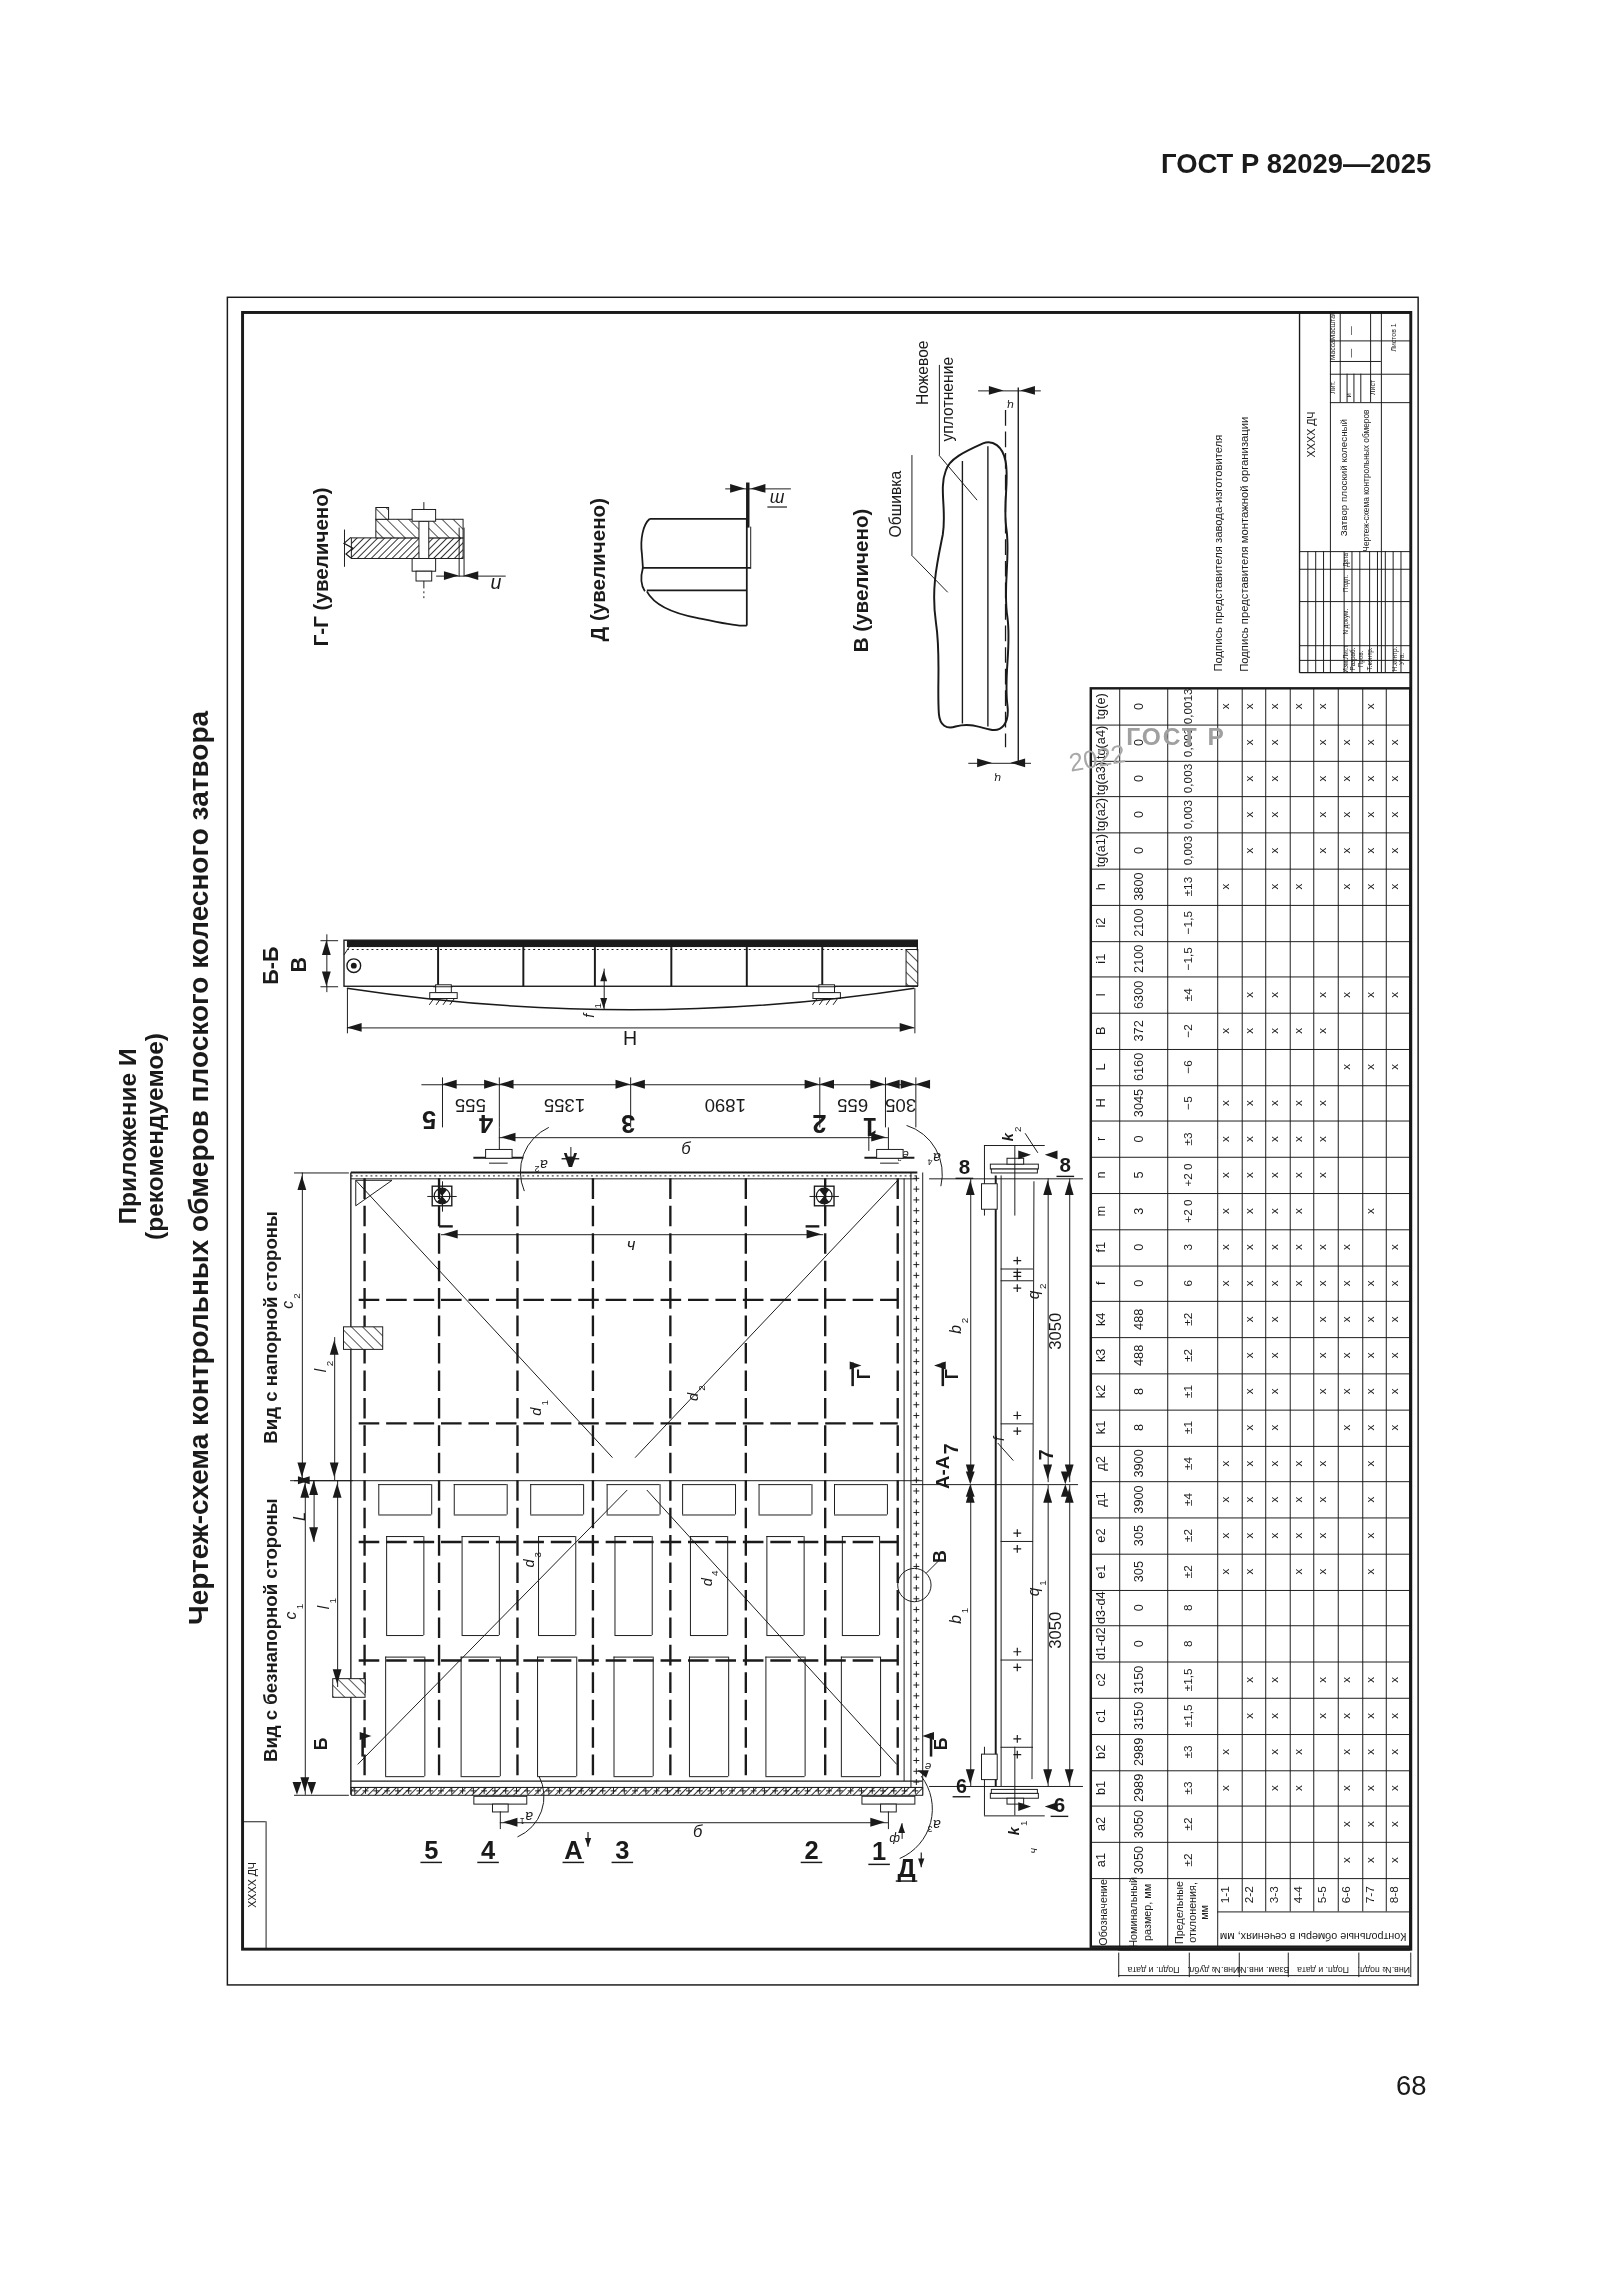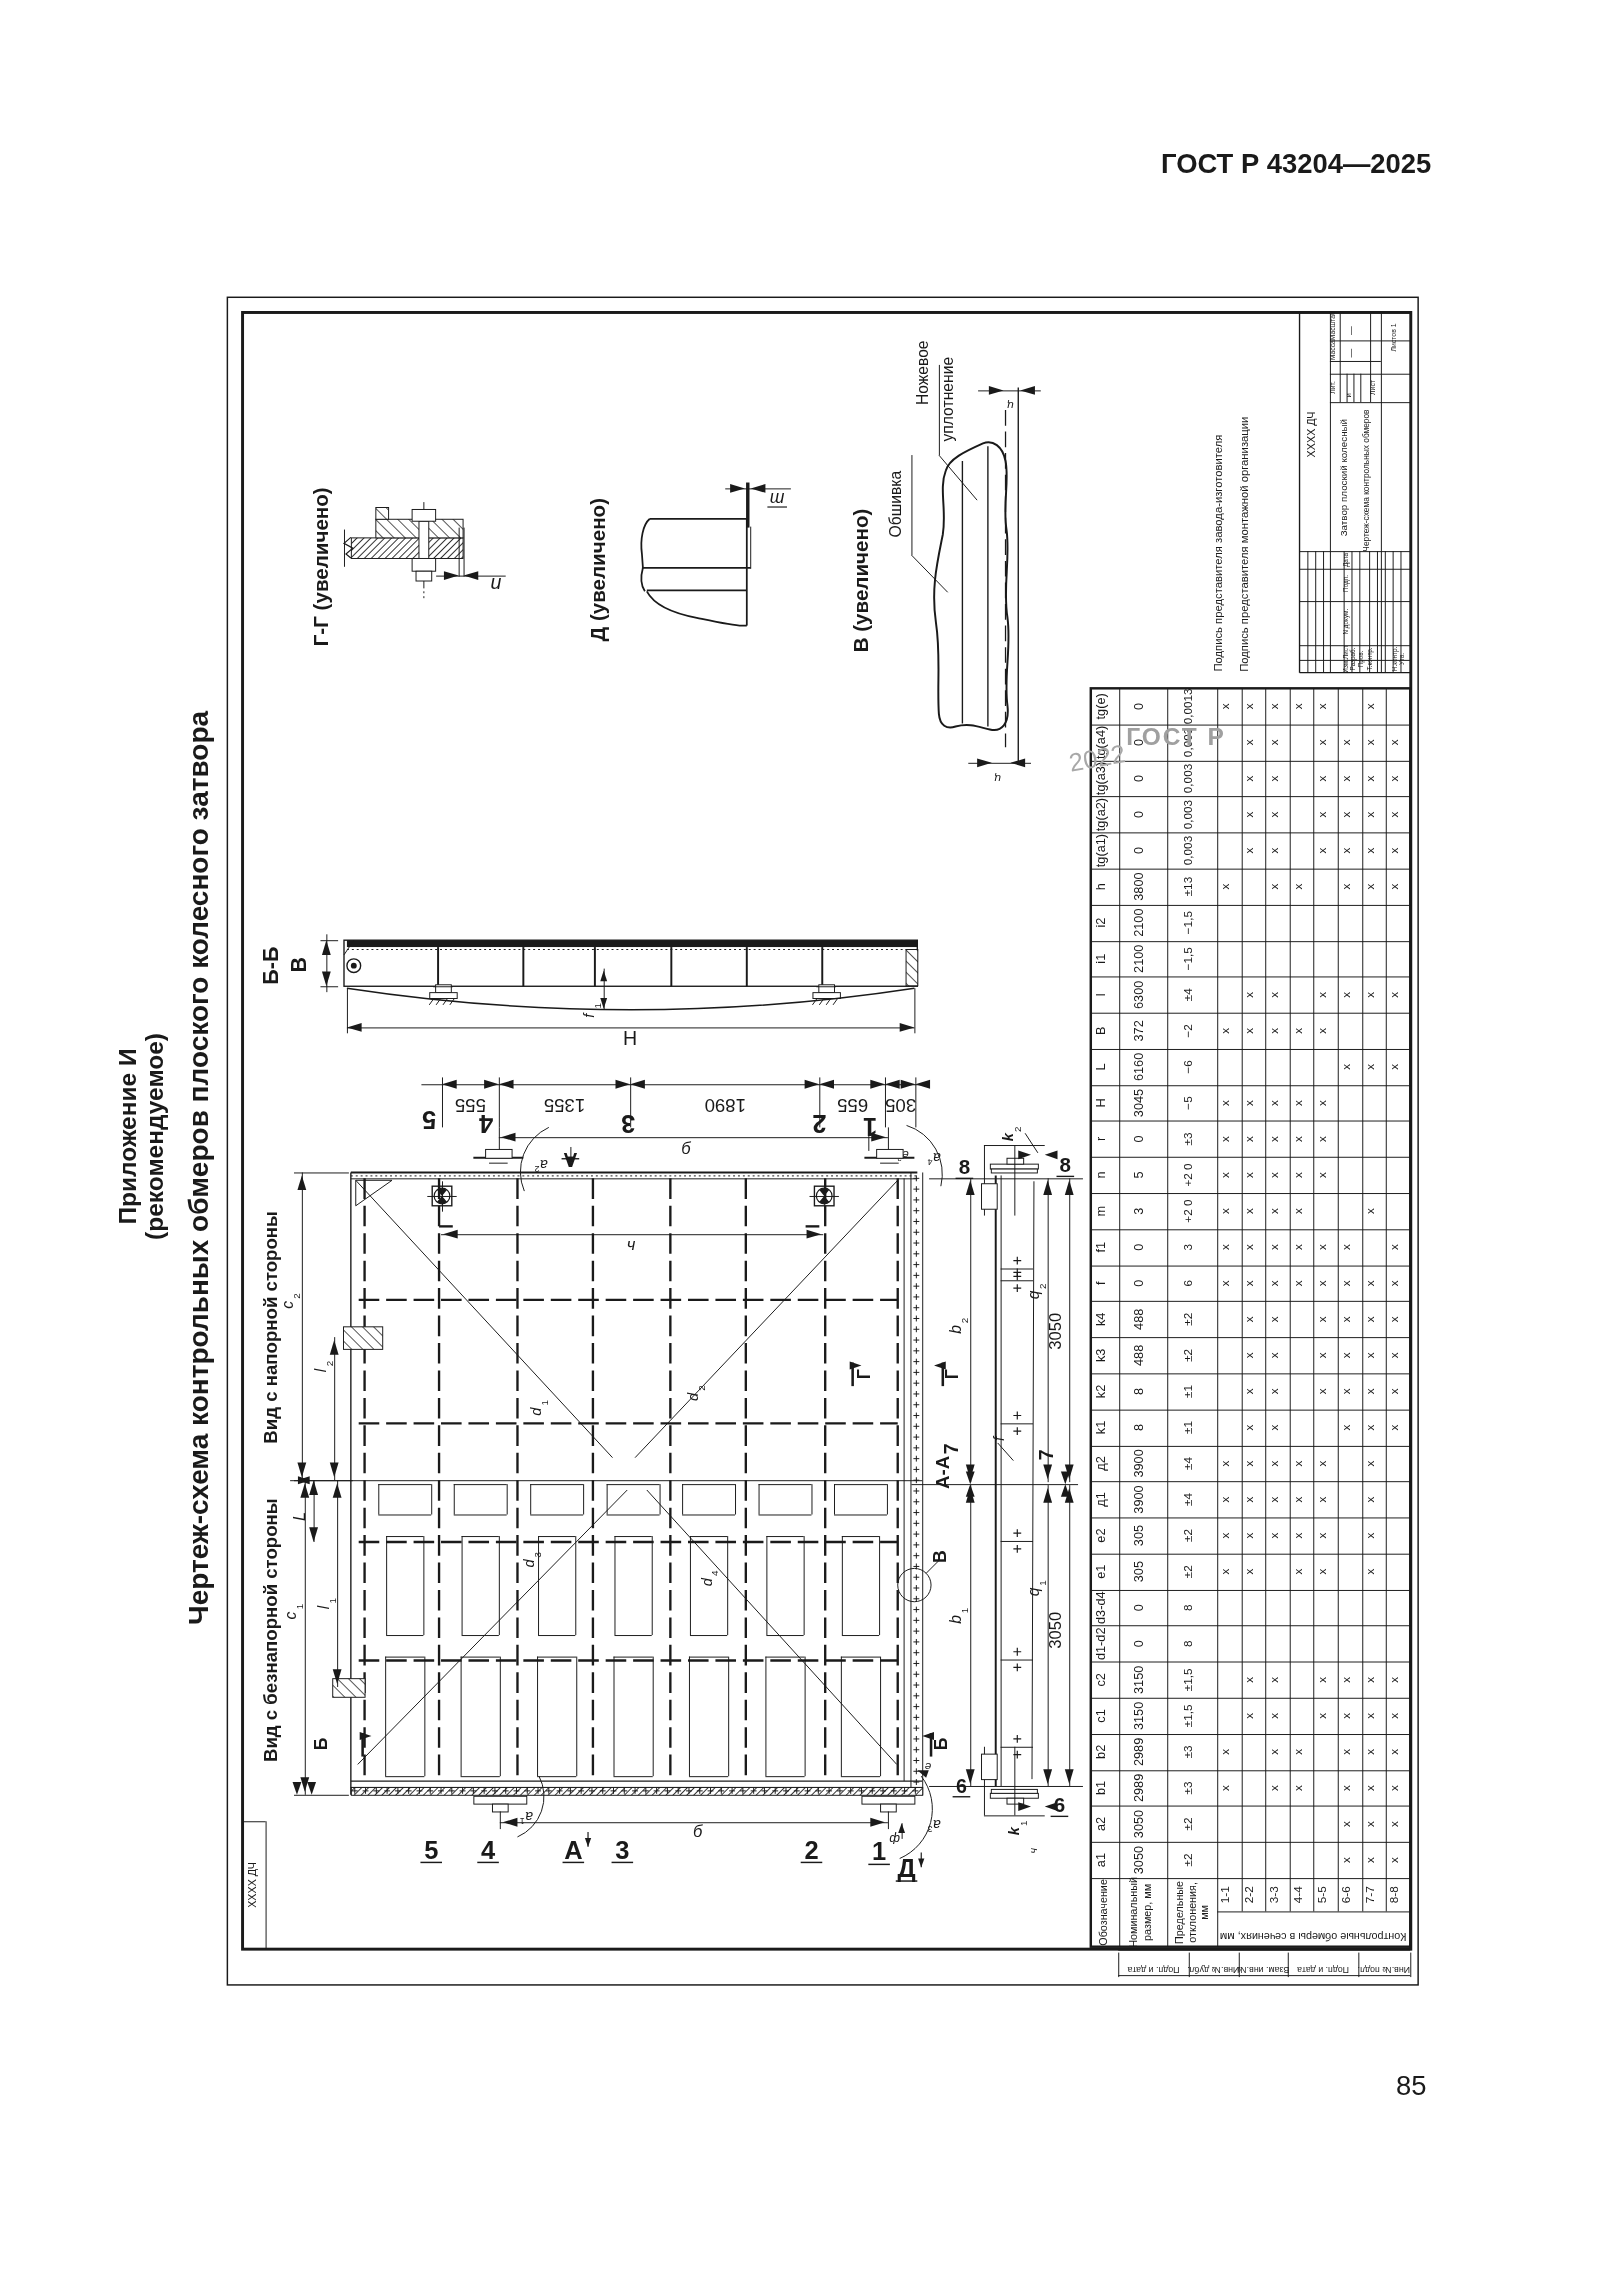--- a/index.html
+++ b/index.html
@@ -3,23 +3,23 @@
 <meta charset="utf-8">
 <style>
 html,body{margin:0;padding:0;background:#ffffff;width:1621px;height:2293px;}
 body{font-family:"Liberation Sans", sans-serif;position:relative;}
 .abs{position:absolute;}
 .rot{transform:rotate(-90deg);transform-origin:center center;white-space:nowrap;}
 </style>
 </head>
 <body>
 
-<div class="abs" style="left:1161px;top:148px;font-size:27.4px;font-weight:bold;color:#1a1a1a;white-space:nowrap;">ГОСТ Р 43204—2025</div>
-
-<div class="abs" style="left:1396px;top:2070px;font-size:27.4px;color:#1a1a1a;">85</div>
+<div class="abs" style="left:1161px;top:148px;font-size:27.4px;font-weight:bold;color:#1a1a1a;white-space:nowrap;">ГОСТ Р 82029—2025</div>
+
+<div class="abs" style="left:1396px;top:2070px;font-size:27.4px;color:#1a1a1a;">68</div>
 
 <div class="abs rot" style="left:-30px;top:1110px;width:343px;text-align:center;font-size:24.5px;font-weight:bold;color:#1a1a1a;line-height:26.5px;white-space:nowrap;">Приложение И<br>(рекомендуемое)</div>
 
 <div class="abs rot" style="left:-252px;top:1158px;width:902px;text-align:center;font-size:28px;font-weight:bold;color:#1a1a1a;white-space:nowrap;">Чертеж-схема контрольных обмеров плоского колесного затвора</div>
 
 <svg class="abs" style="left:0;top:0" width="1621" height="2293" viewBox="0 0 1654 2339">
 <defs>
 <pattern id="h1" width="5" height="5" patternTransform="rotate(45)" patternUnits="userSpaceOnUse">
 <rect width="5" height="5" fill="#fff"></rect>
         <line x1="0" y1="0" x2="0" y2="5" stroke="#1a1a1a" stroke-width="1.8"></line>

